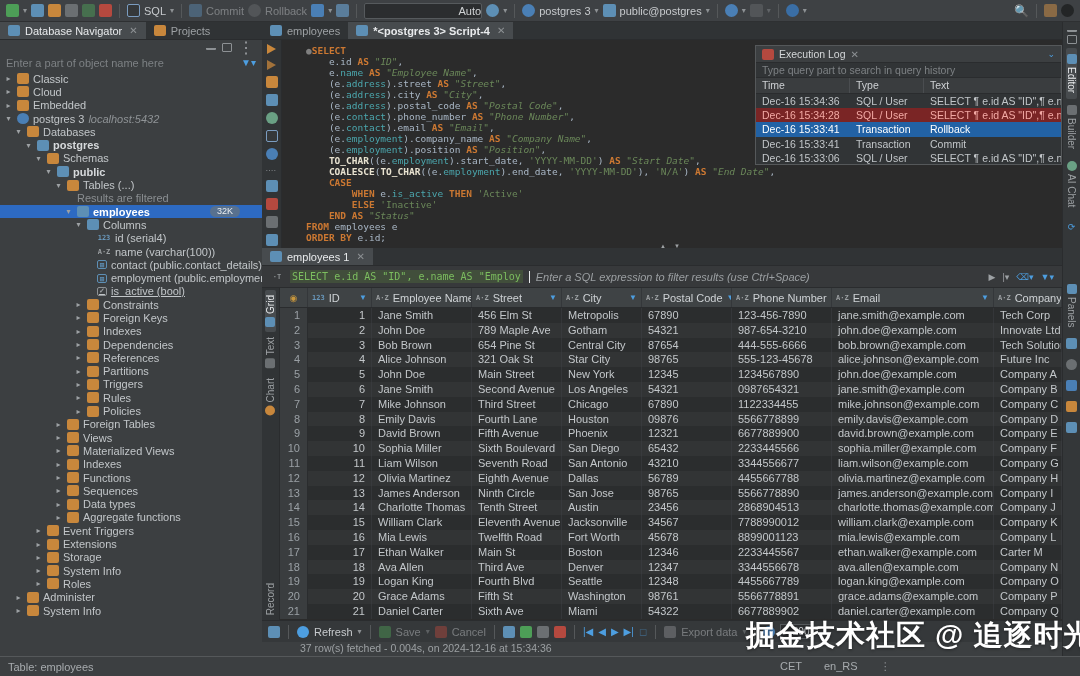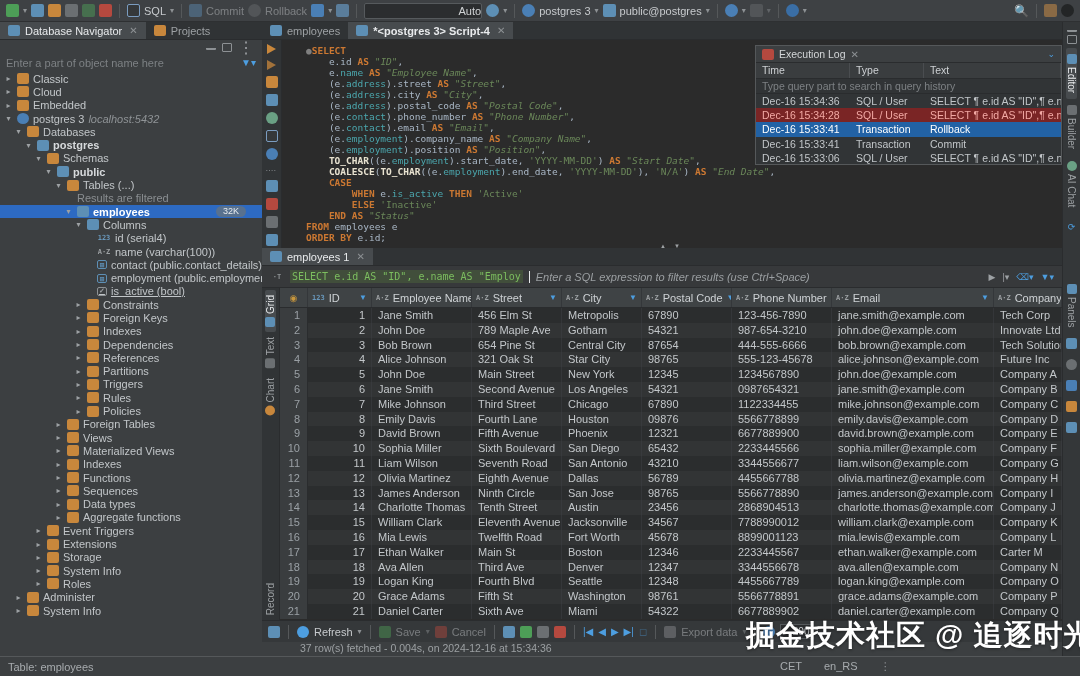--- a/index.html
+++ b/index.html
@@ -42,21 +42,21 @@
   #side-filter input::placeholder{color:#7d8184}
   .funnel{color:#4d9ee0;font-size:10px}
   #tree{position:absolute;left:0;top:72px;width:262px;height:562px;overflow:hidden;font-size:11px}
   .trow{display:flex;align-items:center;height:13.3px;gap:4px;white-space:nowrap;color:#c2c6c9}
   .trow .arr{width:9px;flex:none;color:#9da1a4;font-size:8px;text-align:center}
   .trow.muted .tlabel{color:#8a8e91}
   .trow.bold .tlabel{font-weight:700;color:#d7dadc}
   .trow.sel{background:#2d6ac2;color:#fff}
   .trow.sel .tlabel{font-weight:700;color:#fff}
   .tsuffix{color:#8f9396;font-style:italic}
-  .tbadge{margin-left:auto;margin-right:16px;background:#58718f;color:#e8ecef;font-size:9px;border-radius:6px;padding:0 7px;line-height:11px}
+  .tbadge{margin-left:auto;margin-right:22px;background:#58718f;color:#e8ecef;font-size:9px;border-radius:6px;padding:0 7px;line-height:11px}
   
   #ed-tabbar{position:absolute;left:262px;top:22px;width:800px;height:18px;background:#303335;display:flex;border-bottom:1px solid #2a2c2e;font-size:11px}
   #ed-strip{position:absolute;left:262px;top:40px;width:20px;height:208px;background:#313436;border-right:1px solid #2a2c2e;display:flex;flex-direction:column;align-items:center;gap:6px;padding-top:4px}
   .esi{width:12px;height:12px;border-radius:2px;flex:none}
   .esi.play{width:0;height:0;border-radius:0;border-left:9px solid #c8873c;border-top:5px solid transparent;border-bottom:5px solid transparent}
   .esi.doc-or{background:#c8873c}.esi.doc-bl{background:#5d8fb5}.esi.ai{background:#6aa084;border-radius:50%}
   .esi.term{background:#35383a;border:1px solid #7a9cc0}.esi.gear{background:#4a7fb5;border-radius:50%}
   .esi.dots{color:#8d9194;font-size:8px;height:8px;background:none}
   .esi.exp{background:#5d8fb5}.esi.docr{background:#b5493f}.esi.doct{background:#6b6f72}.esi.lst{background:#5d8fb5}
   #editor{position:absolute;left:282px;top:40px;width:780px;height:208px;background:#2b2b2b;font:9.5px "DejaVu Sans Mono",monospace;line-height:11px;padding:5px 0 0 24px;white-space:pre}
@@ -440,26 +440,26 @@
 
 <div id="editor"><div class="cl"><span class="s-mk">●</span><span class="s-kw">SELECT</span></div><div class="cl"><span class="s-t">    e.id </span><span class="s-kw">AS </span><span class="s-q">"ID"</span><span class="s-t">,</span></div><div class="cl"><span class="s-t">    e.</span><span class="s-c">name</span><span class="s-t"> </span><span class="s-kw">AS </span><span class="s-q">"Employee Name"</span><span class="s-t">,</span></div><div class="cl"><span class="s-t">    (e.</span><span class="s-c">address</span><span class="s-t">).street </span><span class="s-kw">AS </span><span class="s-q">"Street"</span><span class="s-t">,</span></div><div class="cl"><span class="s-t">    (e.</span><span class="s-c">address</span><span class="s-t">).city </span><span class="s-kw">AS </span><span class="s-q">"City"</span><span class="s-t">,</span></div><div class="cl"><span class="s-t">    (e.</span><span class="s-c">address</span><span class="s-t">).postal_code </span><span class="s-kw">AS </span><span class="s-q">"Postal Code"</span><span class="s-t">,</span></div><div class="cl"><span class="s-t">    (e.</span><span class="s-c">contact</span><span class="s-t">).phone_number </span><span class="s-kw">AS </span><span class="s-q">"Phone Number"</span><span class="s-t">,</span></div><div class="cl"><span class="s-t">    (e.</span><span class="s-c">contact</span><span class="s-t">).email </span><span class="s-kw">AS </span><span class="s-q">"Email"</span><span class="s-t">,</span></div><div class="cl"><span class="s-t">    (e.</span><span class="s-c">employment</span><span class="s-t">).company_name </span><span class="s-kw">AS </span><span class="s-q">"Company Name"</span><span class="s-t">,</span></div><div class="cl"><span class="s-t">    (e.</span><span class="s-c">employment</span><span class="s-t">).position </span><span class="s-kw">AS </span><span class="s-q">"Position"</span><span class="s-t">,</span></div><div class="cl"><span class="s-f">    TO_CHAR</span><span class="s-t">((e.</span><span class="s-c">employment</span><span class="s-t">).start_date, </span><span class="s-s">'YYYY-MM-DD'</span><span class="s-t">) </span><span class="s-kw">AS </span><span class="s-q">"Start Date"</span><span class="s-t">,</span></div><div class="cl"><span class="s-f">    COALESCE</span><span class="s-t">(</span><span class="s-f">TO_CHAR</span><span class="s-t">((e.</span><span class="s-c">employment</span><span class="s-t">).end_date, </span><span class="s-s">'YYYY-MM-DD'</span><span class="s-t">), </span><span class="s-s">'N/A'</span><span class="s-t">) </span><span class="s-kw">AS </span><span class="s-q">"End Date"</span><span class="s-t">,</span></div><div class="cl"><span class="s-kw">    CASE</span></div><div class="cl"><span class="s-kw">        WHEN </span><span class="s-t">e.</span><span class="s-c">is_active</span><span class="s-t"> </span><span class="s-kw">THEN </span><span class="s-s">'Active'</span></div><div class="cl"><span class="s-kw">        ELSE </span><span class="s-s">'Inactive'</span></div><div class="cl"><span class="s-kw">    END AS </span><span class="s-q">"Status"</span></div><div class="cl"><span class="s-kw">FROM </span><span class="s-t">employees e</span></div><div class="cl"><span class="s-kw">ORDER BY </span><span class="s-t">e.id;</span></div></div>
 
 <div id="execlog">
   <div id="el-head">
     <span class="tic page" style="background:#b5493f"></span>
     <span>Execution Log</span>
     <span class="x" style="color:#8d9194;font-size:10px">✕</span>
     <span class="chev">⌄</span>
   </div>
+  <div id="el-search">Type query part to search in query history</div>
   <div id="el-cols">
     <div class="elc-time">Time</div>
     <div class="elc-type">Type</div>
     <div class="elc-text">Text</div>
   </div>
-  <div id="el-search">Type query part to search in query history</div>
   <div id="el-rows">
       <div class="el-row normal">
         <div class="elc-time">Dec-16 15:34:36</div>
         <div class="elc-type">SQL / User</div>
         <div class="elc-text">SELECT ¶   e.id AS "ID",¶   e.na</div>
       </div>
       <div class="el-row error">
         <div class="elc-time">Dec-16 15:34:28</div>
         <div class="elc-type">SQL / User</div>
         <div class="elc-text">SELECT ¶   e.id AS "ID",¶   e.na</div>

